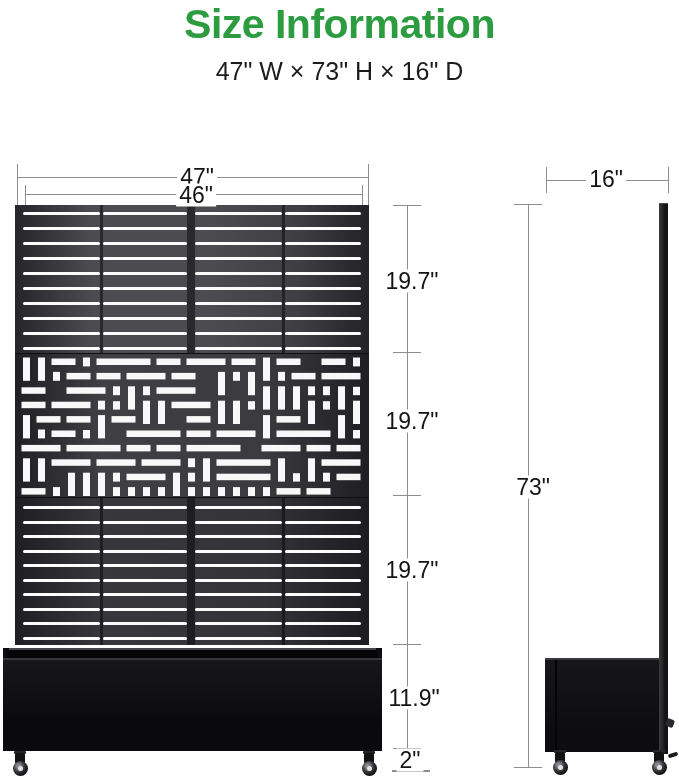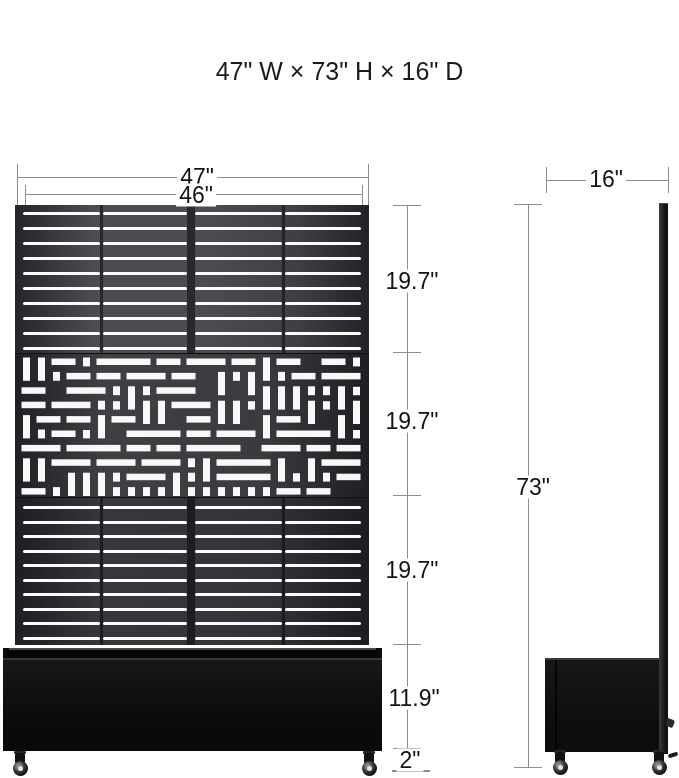--- a/index.html
+++ b/index.html
@@ -60,20 +60,21 @@
   .caster .fork{position:absolute;left:4px;top:2px;width:10px;height:11px;background:#121215;border-radius:2px;}
   .caster .tire{position:absolute;left:2px;top:10px;width:15px;height:15px;border-radius:50%;
     background:radial-gradient(circle at 38% 35%, #8a8a8e 0 14%, #3a3a3e 40%, #0c0c0e 72%);}
   .caster .hub{position:absolute;left:7px;top:15px;width:5px;height:5px;border-radius:50%;background:#e2e2e6;}
 </style>
 </head>
 <body>
 
 <div class="canvas">
 
+  <div class="title" style="color: rgb(45, 156, 65);">Size Information</div>
   <div class="subtitle">47" W × 73" H × 16" D</div>
 
   <div class="dl-h" style="left:17px;top:177px;width:351px;"></div>
   <div class="tick-v" style="left:17px;top:164px;height:41px;"></div>
   <div class="tick-v" style="left:368px;top:164px;height:41px;"></div>
   <div class="dim-label" style="left:197px;top:177px;">47"</div>
 
   <div class="dl-h" style="left:25px;top:194px;width:337px;"></div>
   <div class="tick-v" style="left:25px;top:185px;height:20px;"></div>
   <div class="tick-v" style="left:362px;top:185px;height:20px;"></div>

